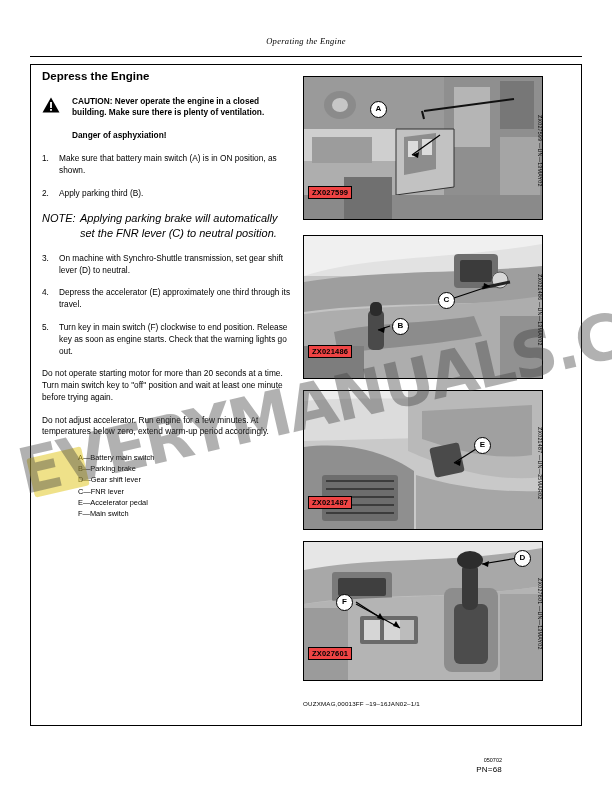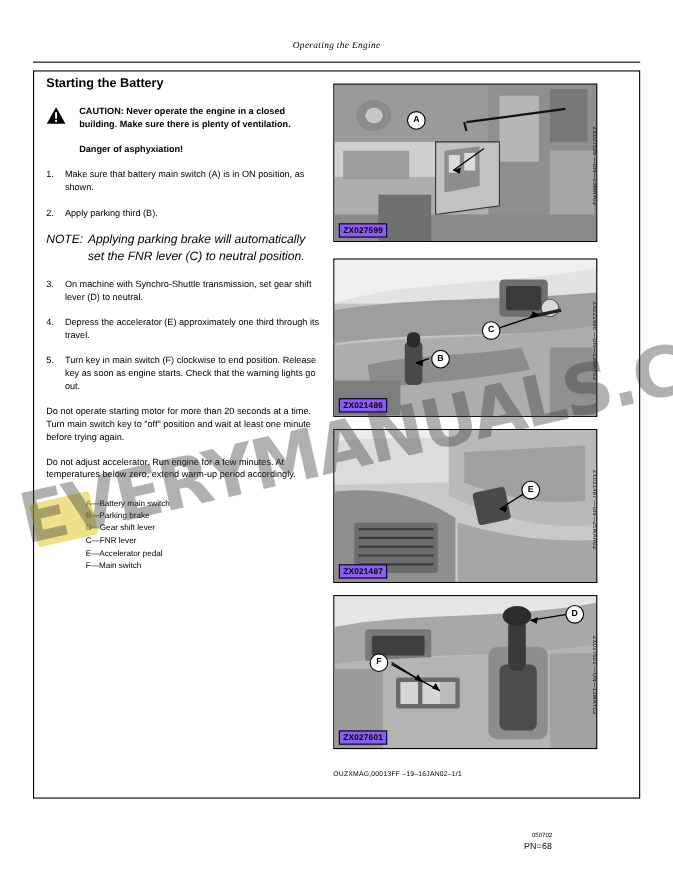--- a/index.html
+++ b/index.html
@@ -144,24 +144,24 @@
     overflow: hidden;
   }
   .fig-1 { left: 303px; top: 76px;  width: 240px; height: 144px; }
   .fig-2 { left: 303px; top: 235px; width: 240px; height: 144px; }
   .fig-3 { left: 303px; top: 390px; width: 240px; height: 140px; }
   .fig-4 { left: 303px; top: 541px; width: 240px; height: 140px; }
 
   .fig-label {
     position: absolute;
     left: 4px;
-    bottom: 3px;
+    bottom: 20px;
     font-size: 7.5px;
     font-weight: bold;
-    background: #8b5cf6;
+    background: #ef4444;
     padding: 1px 3px;
     border: 1px solid #000;
     letter-spacing: 0.2px;
     text-align: right;
   }
   .fig-side {
     position: absolute;
     right: -1px;
     top: 0;
     height: 100%;
@@ -256,21 +256,21 @@
 
 <div class="page">
 
   <div class="header">Operating the Engine</div>
   <div class="header-rule"></div>
 
   <div class="content-frame"></div>
 
   <div class="left-col">
 
-    <div class="section-title">Starting the Battery</div>
+    <div class="section-title">Depress the Engine</div>
 
     <div class="caution-block">
       <div class="caution-icon">
         <svg width="18" height="16" viewBox="0 0 18 16">
           <polygon points="9,0.5 17.5,15.5 0.5,15.5" fill="#000"></polygon>
           <rect x="8.1" y="5" width="1.8" height="6" fill="#fff"></rect>
           <rect x="8.1" y="12" width="1.8" height="1.8" fill="#fff"></rect>
         </svg>
       </div>
       <div class="caution-text">CAUTION: Never operate the engine in a closed building. Make sure there is plenty of ventilation.</div>

